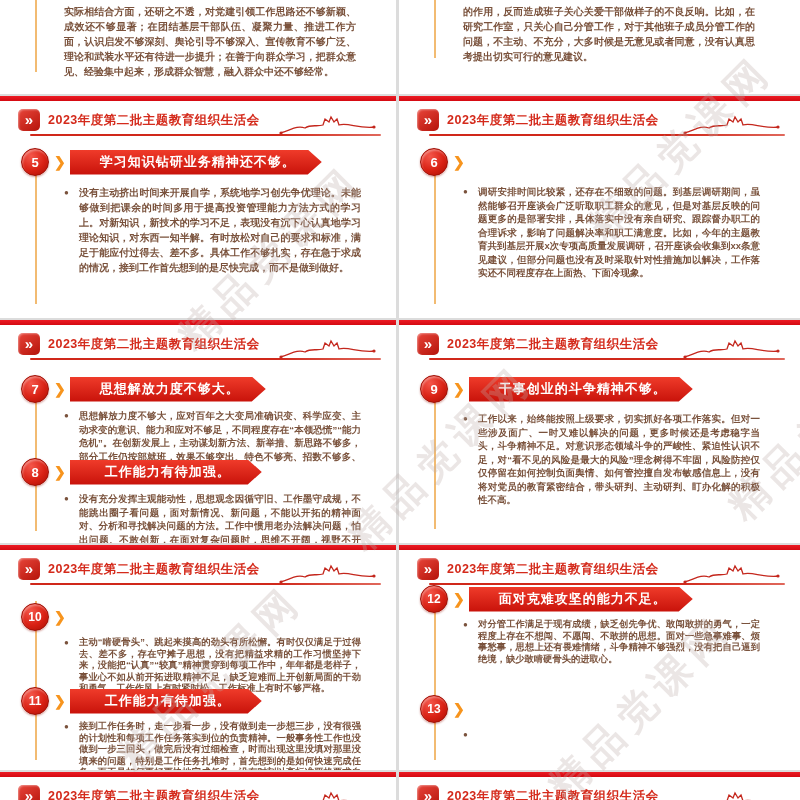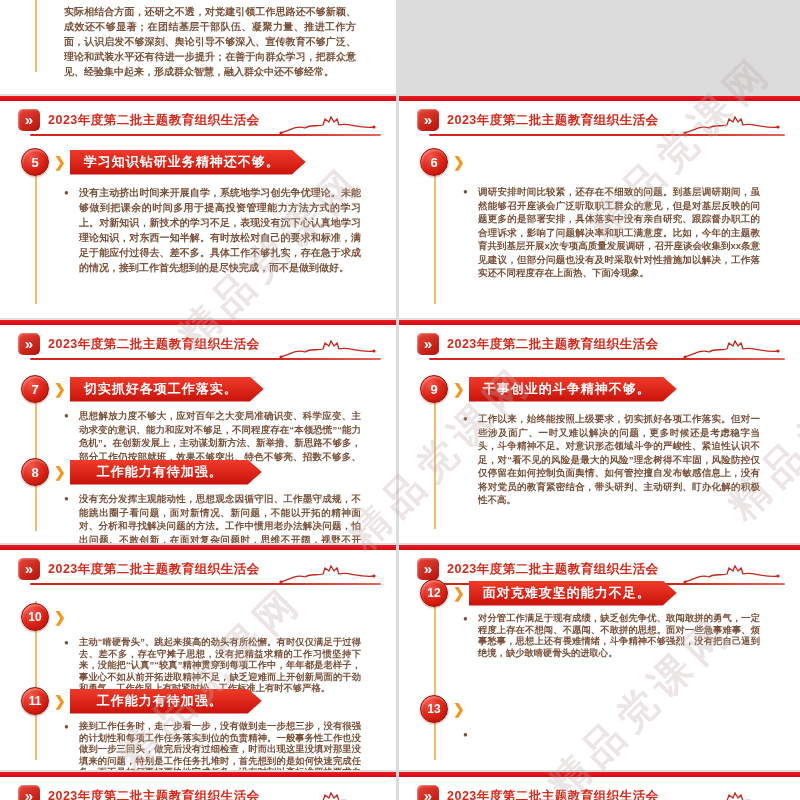--- a/index.html
+++ b/index.html
@@ -24,21 +24,21 @@
 
   .item { position:absolute; left:0; right:0; z-index:1; }
   .item-head { display:flex; align-items:center; }
   .badge { margin-left:21px; width:28px; height:28px; border-radius:50%; flex:0 0 28px;
     background:radial-gradient(circle at 35% 28%, #f4564a 0%, #d92114 55%, #a90e03 100%);
     border:1px solid #9e0e04; color:#fff; font-weight:bold; font-size:13px;
     display:flex; align-items:center; justify-content:center;
     box-shadow:0 1px 2px rgba(150,20,10,.4), inset 1px 2px 2px rgba(255,255,255,.35); }
   .badge.two { font-size:12px; }
   .chev { color:#f7941d; font-weight:bold; font-size:14px; margin:0 4px 0 5px; }
-  .banner { height:25px; min-width:192px; padding:0 26px 0 14px;
+  .banner { height:25px; min-width:192px; padding:0 26px 0 30px;
     background:linear-gradient(180deg,#ef3b2a,#c8120a);
     clip-path:polygon(0 0, calc(100% - 14px) 0, 100% 50%, calc(100% - 14px) 100%, 0 100%);
     display:inline-flex; align-items:center; justify-content:center;
     color:#fff; font-weight:bold; font-size:13px; letter-spacing:1px; white-space:nowrap;text-align:center; }
 
   .body { margin:9px 14px 0 64px; display:flex; gap:5px; color:#7a523c; font-weight:bold;
     font-size:10px; line-height:15px; text-align:justify; }
   .body .blt { flex:0 0 10px; font-size:8px; line-height:15px; }
   .body p { flex:1; max-width:282px; }
   .body.mid { font-size:9.5px; line-height:13.5px; }
@@ -55,20 +55,24 @@
 </head>
 <body>
 
 <div class="page">
 
   <div class="slide" style="left:0;top:0;width:396px;height:94px;text-decoration:underline;">
     <div class="timeline" style="top:0;height:72px;"></div>
     <div class="partial-par">实际相结合方面，还研之不透，对党建引领工作思路还不够新颖、成效还不够显著；在团结基层干部队伍、凝聚力量、推进工作方面，认识启发不够深刻、舆论引导不够深入、宣传教育不够广泛、理论和武装水平还有待进一步提升；在善于向群众学习，把群众意见、经验集中起来，形成群众智慧，融入群众中还不够经常。</div>
   </div>
 
+  <div class="slide" style="left:399px;top:0;width:401px;height:94px;">
+    <div class="timeline" style="top:0;height:58px;"></div>
+    <div class="partial-par">的作用，反而造成班子关心关爱干部做样子的不良反响。比如，在研究工作室，只关心自己分管工作，对于其他班子成员分管工作的问题，不主动、不充分，大多时候是无意见或者同意，没有认真思考提出切实可行的意见建议。</div>
+  </div>
 
   <div class="slide" style="left:0;top:96px;width:396px;height:222px;">
     <div class="topbar"></div>
     <div class="head-icon">»</div>
     <div class="head-title">2023年度第二批主题教育组织生活会</div>
     <div class="head-line"></div>
     <svg class="wall" viewBox="0 0 100 26">
       <path d="M2,21 C12,19 18,13 27,16 C33,12 39,15 45,13 L47,7 L51,10 L53,5 L56,10 L59,7 L61,13 C70,10 80,17 97,15" stroke="#c4271d" stroke-width="1.3" fill="none"></path>
       <circle cx="3" cy="21" r="1.6" fill="#c4271d"></circle>
         <circle cx="96" cy="15" r="1.6" fill="#c4271d"></circle>
@@ -118,21 +122,21 @@
     <svg class="wall" viewBox="0 0 100 26">
       <path d="M2,21 C12,19 18,13 27,16 C33,12 39,15 45,13 L47,7 L51,10 L53,5 L56,10 L59,7 L61,13 C70,10 80,17 97,15" stroke="#c4271d" stroke-width="1.3" fill="none"></path>
       <circle cx="3" cy="21" r="1.6" fill="#c4271d"></circle>
         <circle cx="96" cy="15" r="1.6" fill="#c4271d"></circle>
     </svg>
     <div class="timeline" style="top:62px;bottom:12px;"></div>
     <div class="item" style="top:55px;">
       <div class="item-head">
         <div class="badge">7</div>
         <div class="chev">❯</div>
-        <div class="banner">切实抓好各项工作落实。</div>
+        <div class="banner">思想解放力度不够大。</div>
       </div>
       <div class="body mid" style="margin-top:6px;">
           <span class="blt">●</span>
           <p>思想解放力度不够大，应对百年之大变局准确识变、科学应变、主动求变的意识、能力和应对不够足，不同程度存在“本领恐慌”“能力危机”。在创新发展上，主动谋划新方法、新举措、新思路不够多，部分工作仍按部就班，效果不够突出、特色不够亮、招数不够多、力度不够大。</p>
         </div>
     </div>
     <div class="item" style="top:138px;">
       <div class="item-head">
         <div class="badge">8</div>
         <div class="chev">❯</div>
@@ -207,21 +211,21 @@
     <div class="topbar"></div>
     <div class="head-icon">»</div>
     <div class="head-title">2023年度第二批主题教育组织生活会</div>
     <div class="head-line"></div>
     <svg class="wall" viewBox="0 0 100 26">
       <path d="M2,21 C12,19 18,13 27,16 C33,12 39,15 45,13 L47,7 L51,10 L53,5 L56,10 L59,7 L61,13 C70,10 80,17 97,15" stroke="#c4271d" stroke-width="1.3" fill="none"></path>
       <circle cx="3" cy="21" r="1.6" fill="#c4271d"></circle>
         <circle cx="96" cy="15" r="1.6" fill="#c4271d"></circle>
     </svg>
     <div class="timeline" style="top:56px;bottom:10px;"></div>
-    <div class="item" style="top:34px;">
+    <div class="item" style="top:40px;">
       <div class="item-head">
         <div class="badge two">12</div>
         <div class="chev">❯</div>
         <div class="banner">面对克难攻坚的能力不足。</div>
       </div>
       <div class="body tight" style="margin-top:6px;">
           <span class="blt">●</span>
           <p>对分管工作满足于现有成绩，缺乏创先争优、敢闯敢拼的勇气，一定程度上存在不想闯、不愿闯、不敢拼的思想。面对一些急事难事、烦事愁事，思想上还有畏难情绪，斗争精神不够强烈，没有把自己逼到绝境，缺少敢啃硬骨头的进取心。</p>
         </div>
     </div>

